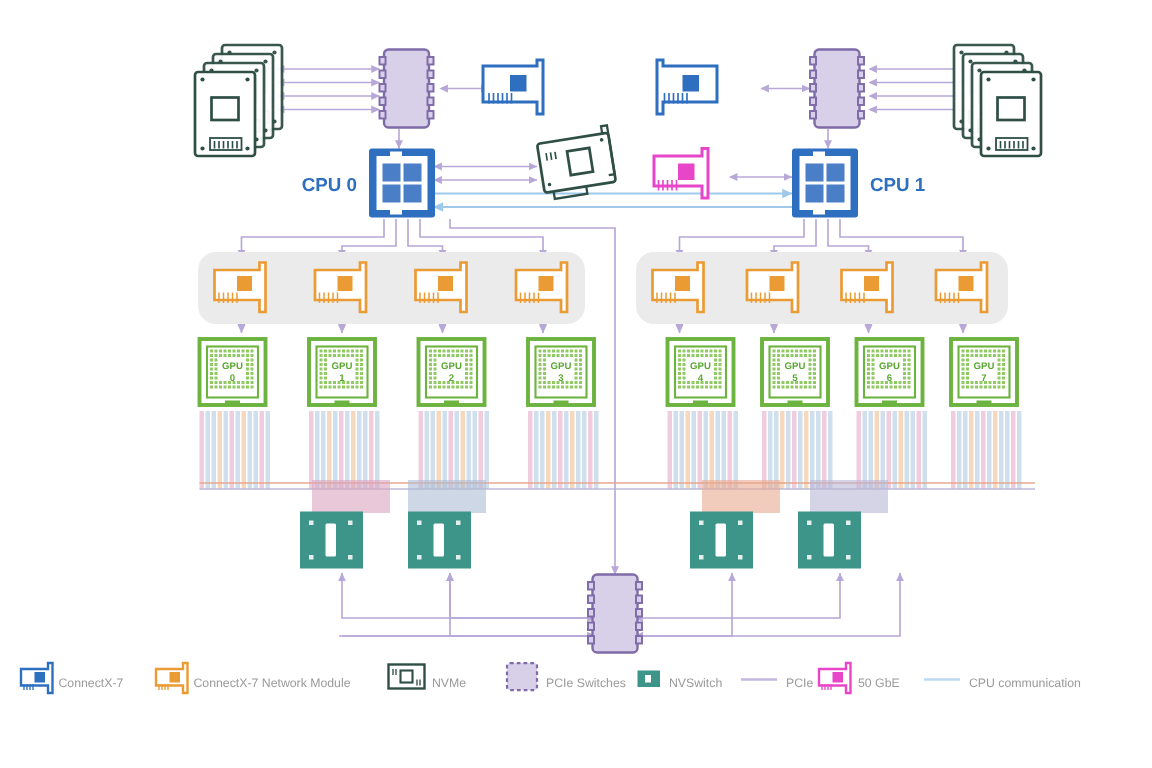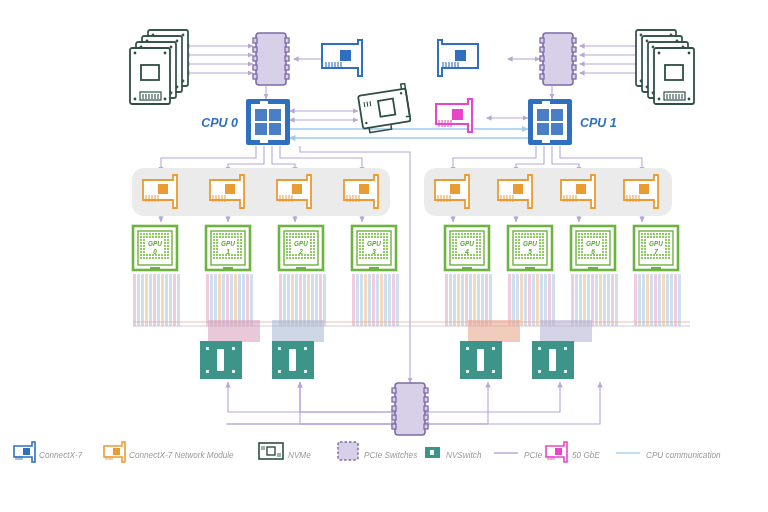--- a/index.html
+++ b/index.html
@@ -1,18 +1,18 @@
 <!DOCTYPE html>
 <html><head>
 <meta charset="utf-8">
 <style>
   html,body{margin:0;padding:0;background:#ffffff;}
   body{width:768px;height:512px;position:relative;overflow:hidden;
        font-family:"Liberation Sans","DejaVu Sans",sans-serif;}
-  #stage{position:absolute;inset:0;width:658px;height:512px;font-style:italic;}
+  #stage{position:absolute;inset:0;width:658px;height:512px;}
   svg#diagram{position:absolute;left:0;top:0;width:768px;height:512px;display:block;}
   .lbl{font-family:"Liberation Sans","DejaVu Sans",sans-serif;}
   .cpu-label{font-size:12.5px;fill:#2f6fc0;font-weight:600;}
   .gpu-text{font-size:6.4px;fill:#5aa832;font-weight:700;text-anchor:middle;}
   .legend-text{font-size:8.2px;fill:#9a9a9a;}
 </style>
 </head>
 <body>
 
 <div id="stage">

